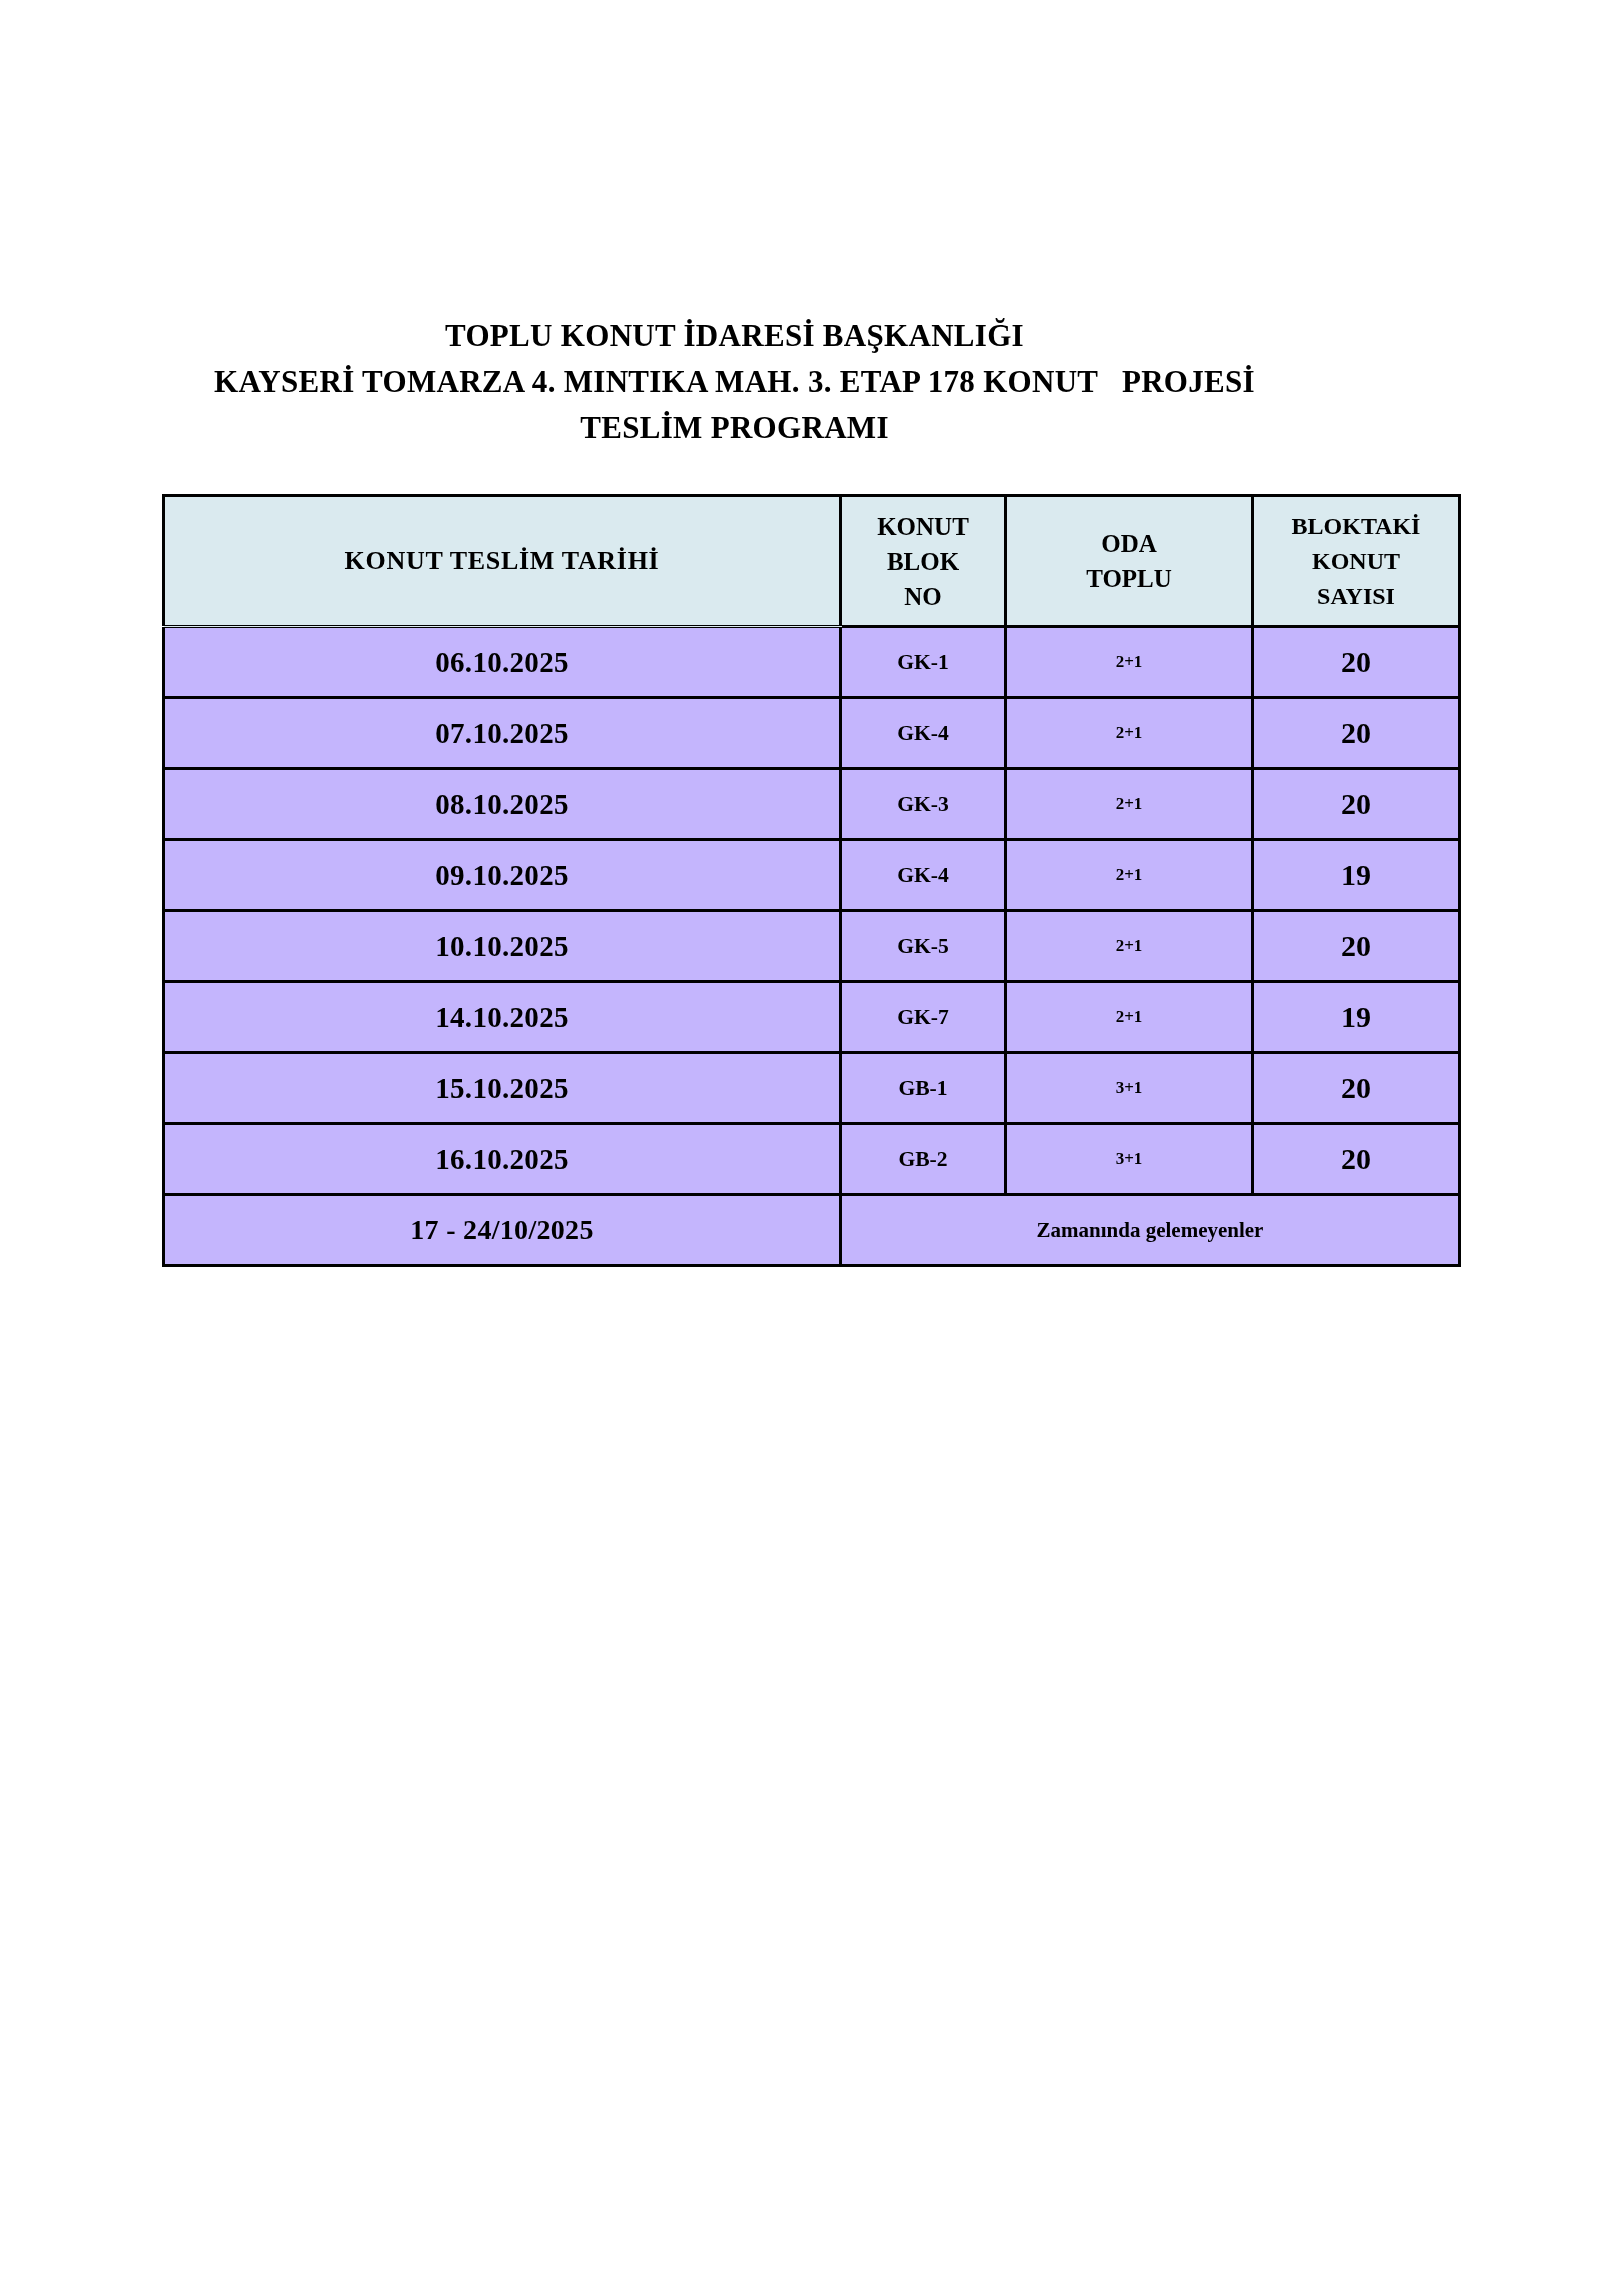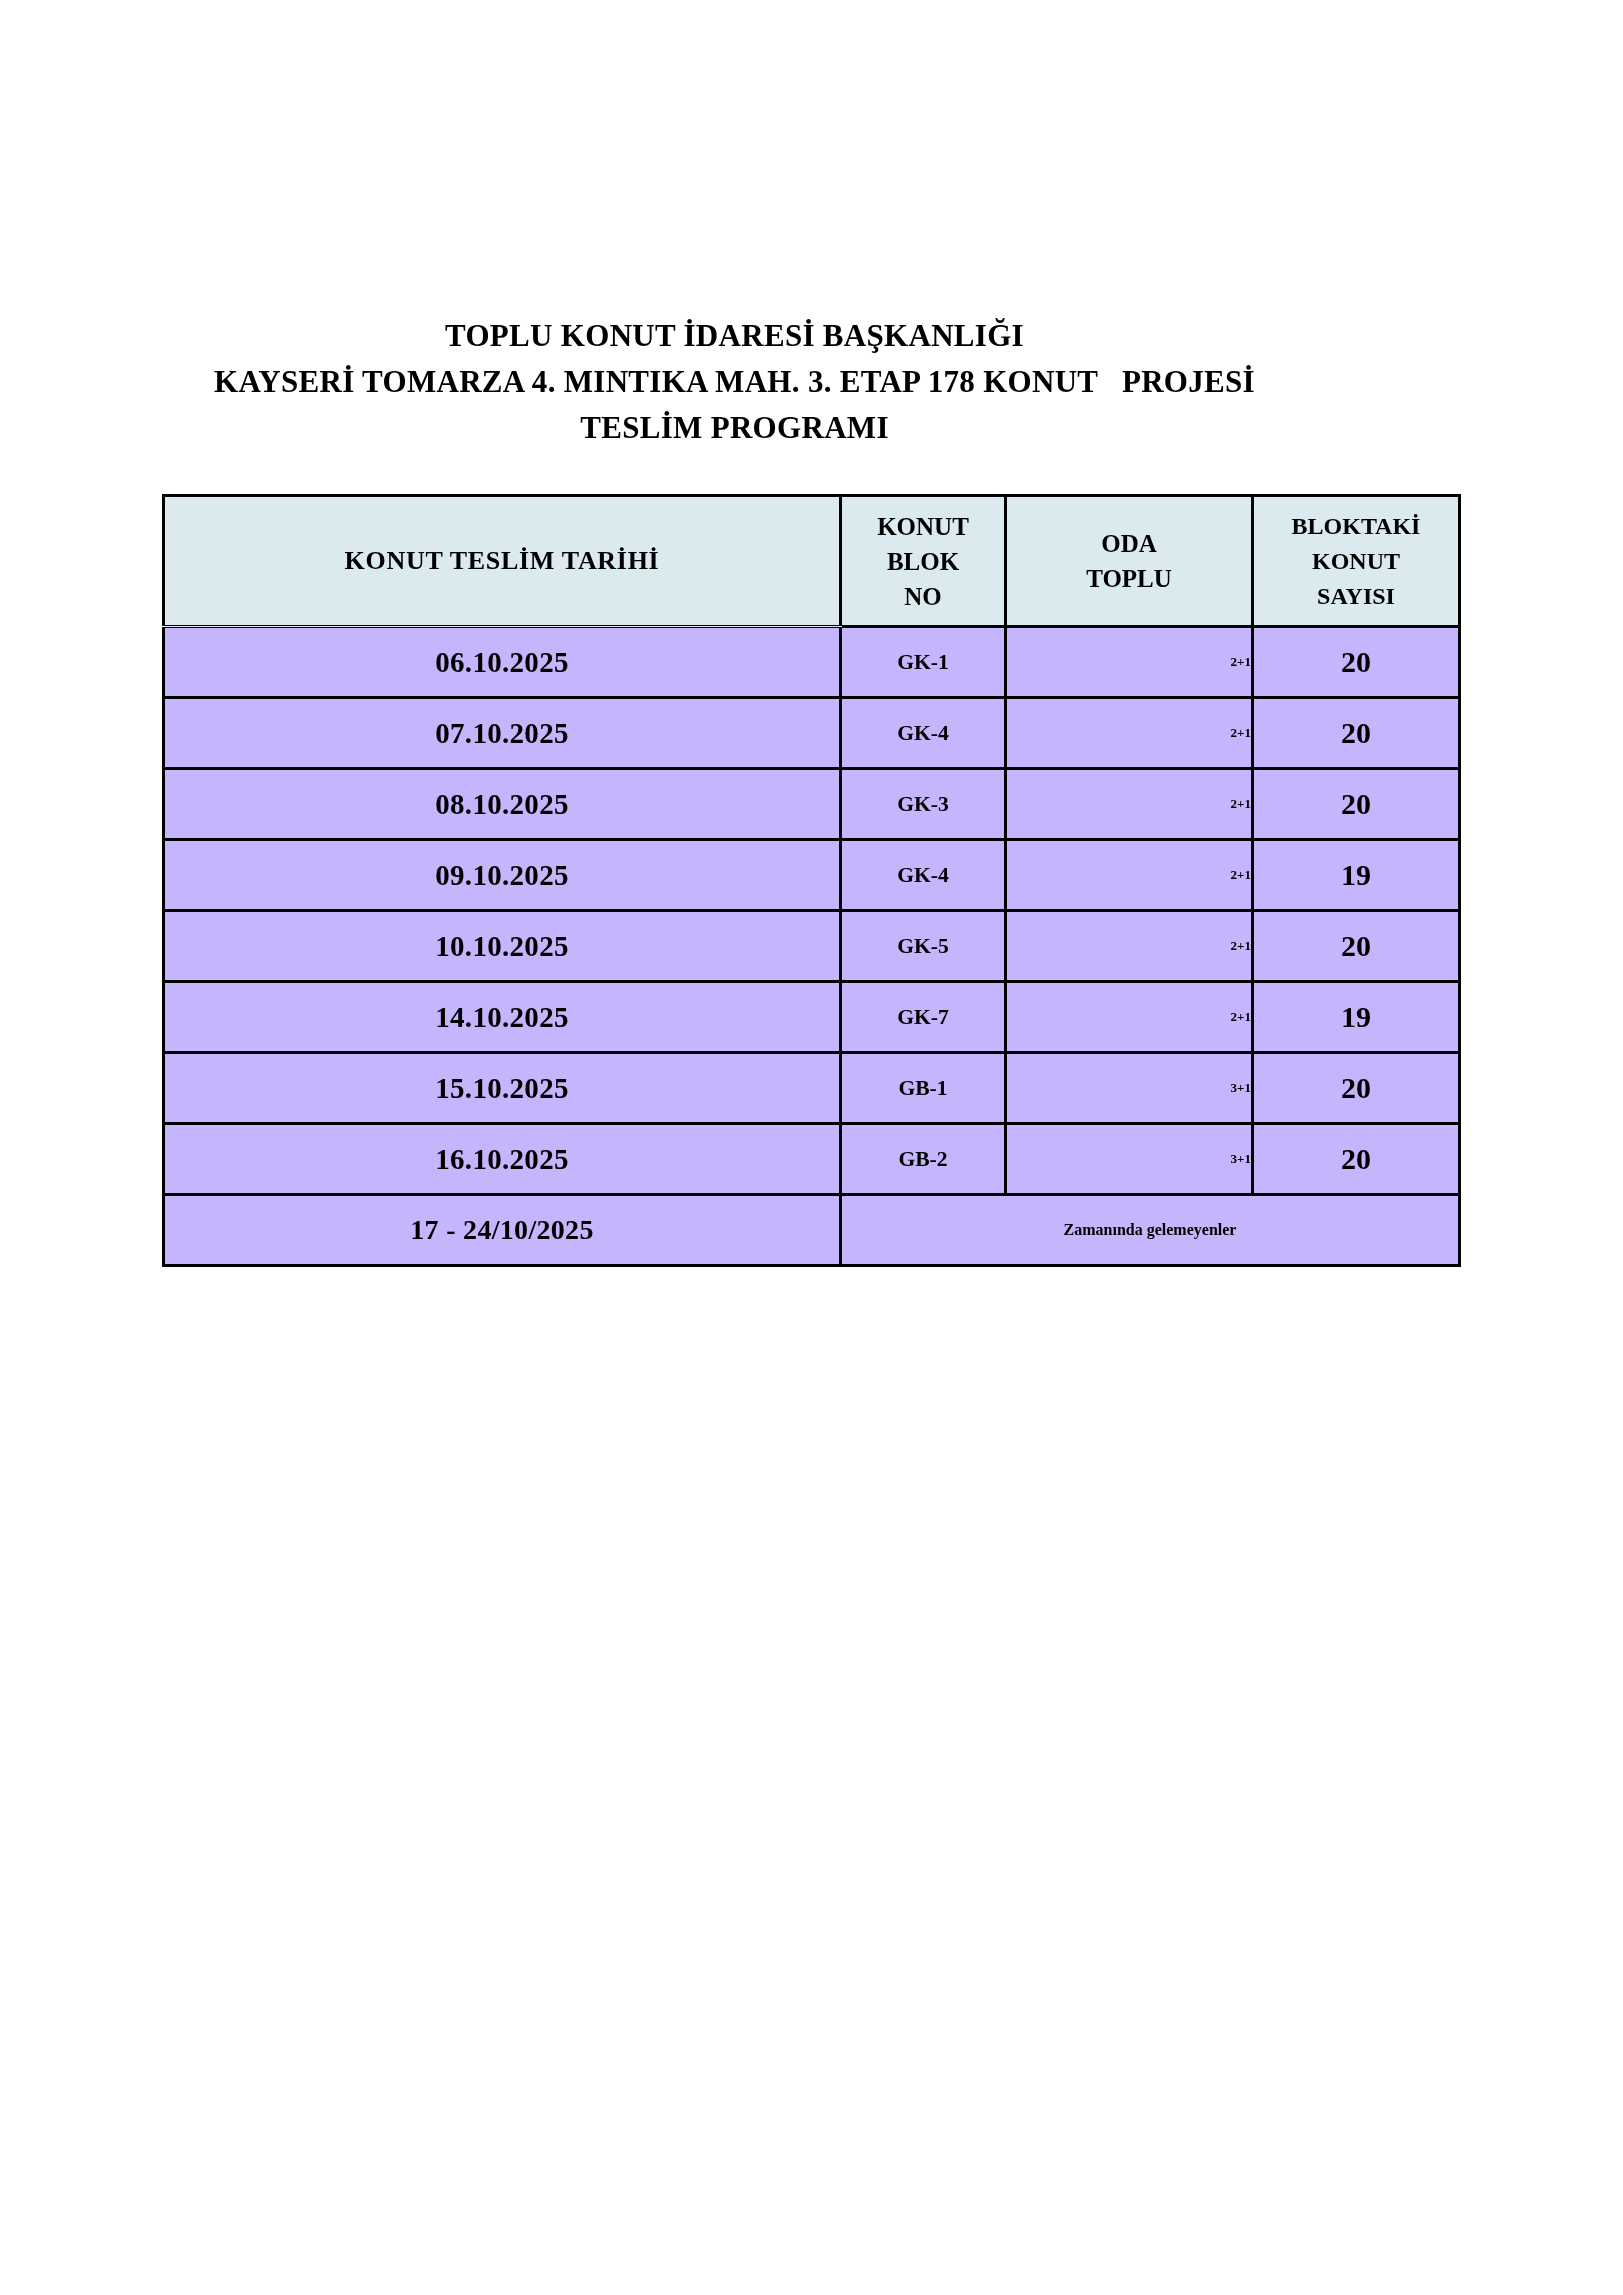--- a/index.html
+++ b/index.html
@@ -82,26 +82,26 @@
     border: 3.3px solid #000000;
     padding: 0;
     height: 68px;
     text-align: center;
     vertical-align: middle;
     font-weight: bold;
     background: #c4b5fd;
   }
   td.d-date  { font-size: 29px; letter-spacing: 0.3px; }
   td.d-block { font-size: 21.6px; }
-  td.d-rooms { font-size: 13px; text-align: right; }
+  td.d-rooms { font-size: 17px; }
   td.d-count { font-size: 30px; }
 
   tr.note-row td.d-date { font-size: 28px; }
   tr.note-row td.d-note {
-    font-size: 16px;
+    font-size: 21px;
     border: 2px solid #000000;
   }
 </style>
 </head>
 <body>
 
 <div class="title-block">
   <div class="title-line">TOPLU KONUT İDARESİ BAŞKANLIĞI</div>
   <div class="title-line">KAYSERİ TOMARZA 4. MINTIKA MAH. 3. ETAP 178 KONUT   PROJESİ</div>
   <div class="title-line">TESLİM PROGRAMI</div>

